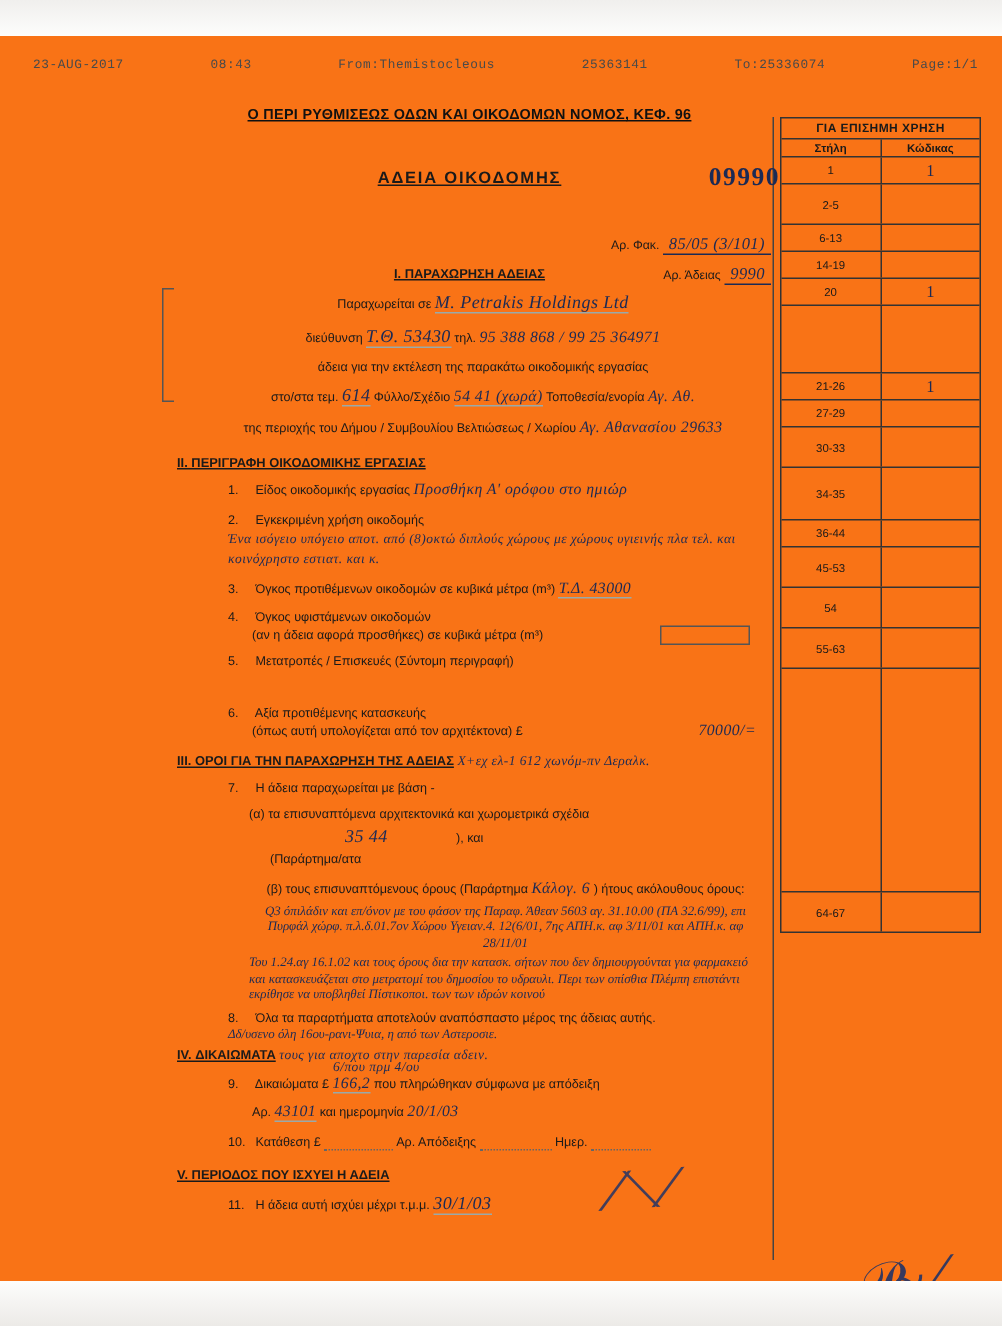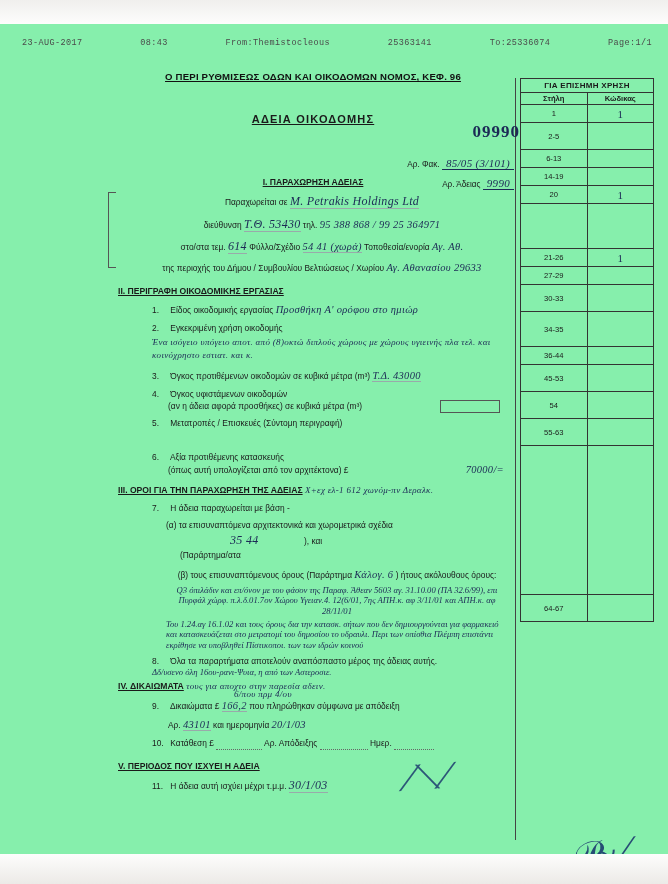--- a/index.html
+++ b/index.html
@@ -7,21 +7,21 @@
     width:668px;height:884px;
     background:#fbfbfa;
     font-family:"Liberation Sans", sans-serif;
     color:#1a1a1a;
     overflow:hidden;
     position:relative;
   }
   .page{
     position:absolute;
     inset:0;
-    background:#86efac;
+    background:#f97316;
   }
   
   .page:before{
     content:"";
     position:absolute;left:0;top:0;right:0;height:24px;
     background:linear-gradient(#f0efed,#fdfdfc);
     pointer-events:none;
   }
   .page:after{
     content:"";
@@ -46,21 +46,21 @@
   }
   .title{
     text-align:center;font-weight:bold;font-size:9.6px;
     letter-spacing:.2px;text-decoration:underline;color:#111;
   }
   .subtitle{
     text-align:center;font-weight:bold;font-size:11px;
     letter-spacing:1.2px;text-decoration:underline;margin-top:28px;
   }
   .permit-no{
-    position:absolute;right:-12px;top:50px;
+    position:absolute;right:-12px;top:36px;
     font-family:"Liberation Serif", serif;
     font-size:17px;font-weight:bold;color:#1b2a55;
     letter-spacing:1px;
   }
   .refline{
     position:absolute;right:-6px;font-size:8.2px;
   }
   .refline .hw{
     font-family:"Liberation Serif", serif;
     color:#1b2a55;font-size:11px;font-style:italic;
@@ -269,20 +269,23 @@
         <span class="hw lg ul">M. Petrakis Holdings Ltd</span>
       </div>
 
       <div class="row">
         <span class="lbl">διεύθυνση</span>
         <span class="hw lg ul">Τ.Θ. 53430</span>
         <span class="lbl">τηλ.</span>
         <span class="hw">95 388 868 / 99 25 364971</span>
       </div>
 
+      <div class="row">
+        <span class="lbl">άδεια για την εκτέλεση της παρακάτω οικοδομικής εργασίας</span>
+      </div>
 
       <div class="row">
         <span class="lbl">στο/στα τεμ.</span>
         <span class="hw lg ul">614</span>
         <span class="lbl">Φύλλο/Σχέδιο</span>
         <span class="hw ul">54 41 (χωρά)</span>
         <span class="lbl">Τοποθεσία/ενορία</span>
         <span class="hw">Αγ. Αθ.</span>
       </div>
 
@@ -371,21 +374,21 @@
 
     <div class="sec" style="margin-top:2px;">
       <div class="sec-head" style="display:inline-block;">IV. ΔΙΚΑΙΩΜΑΤΑ</div>
       <span class="hw sm">τους για αποχτο στην παρεσία αδειν.</span>
 
       <div class="row indent2">
         <span class="rn">9.</span>
         <span class="lbl">Δικαιώματα £</span>
         <span class="hw ul">166,2</span>
         <span class="lbl">που πληρώθηκαν σύμφωνα με απόδειξη</span>
-        <span class="hw sm" style="position:absolute;left:116px;top:-10px;">6/που πρμ 4/ου</span>
+        <span class="hw sm" style="position:absolute;left:104px;top:-10px;">6/που πρμ 4/ου</span>
         <div style="margin-top:4px;padding-left:16px;">
           <span class="lbl">Αρ.</span>
           <span class="hw ul">43101</span>
           <span class="lbl">και ημερομηνία</span>
           <span class="hw">20/1/03</span>
         </div>
       </div>
 
       <div class="row indent2">
         <span class="rn">10.</span>

